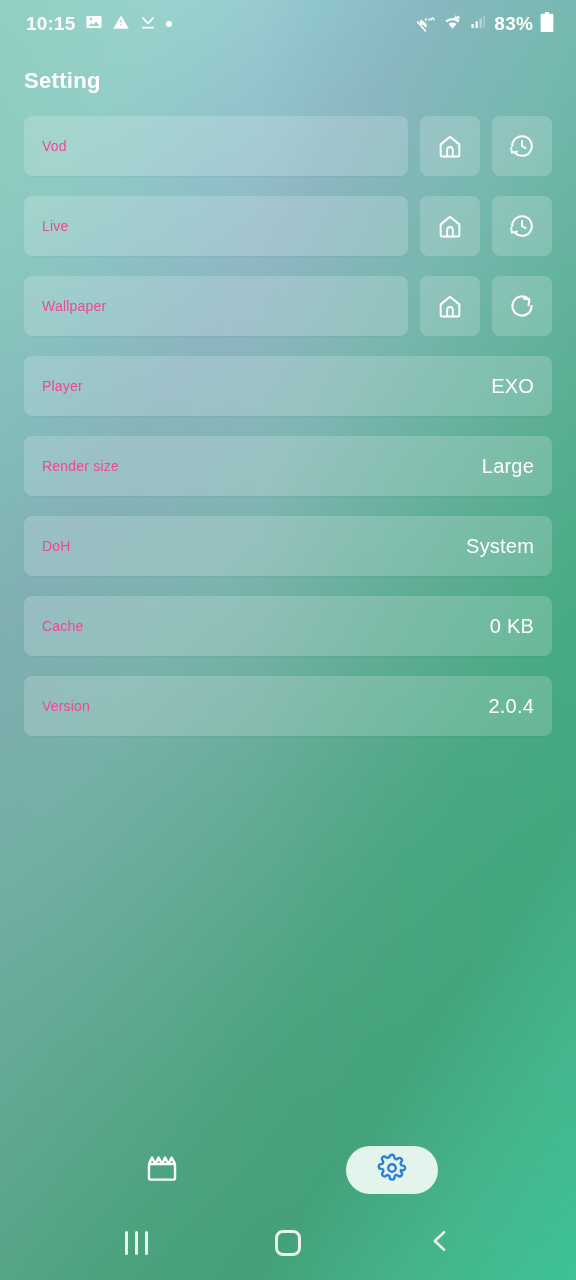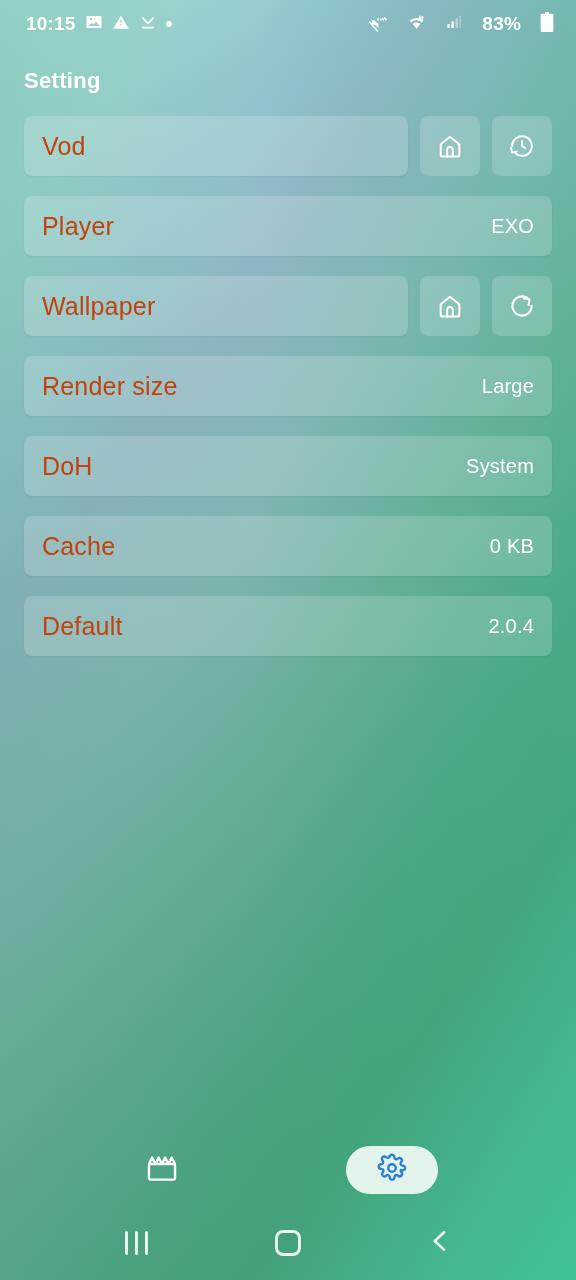--- a/index.html
+++ b/index.html
@@ -30,21 +30,21 @@
     pointer-events:none;
   }
   .screen { position:relative; width:576px; height:1280px; z-index:2; }
 
   
   .statusbar{
     height:48px; display:flex; align-items:center;
     padding:0 22px 0 26px; color:#ffffff;
   }
   .sb-left{ display:flex; align-items:center; gap:9px; }
-  .sb-right{ margin-left:auto; display:flex; align-items:center; gap:19px; }
+  .sb-right{ margin-left:auto; display:flex; align-items:center; gap:7px; }
   .sb-time{ font-size:19px; font-weight:700; letter-spacing:0.2px; }
   .sb-pct{ font-size:19px; font-weight:700; letter-spacing:0.2px; }
   .sb-ico{ display:block; }
   .sb-dot{ width:6px; height:6px; border-radius:50%; background:#fff; display:block; }
 
   
   .page-title{
     color:#ffffff; font-size:22px; font-weight:700;
     padding:20px 0 0 24px; letter-spacing:0.3px;
   }
@@ -52,21 +52,21 @@
   
   .list{ padding:22px 24px 0 24px; display:flex; flex-direction:column; gap:20px; }
   .row{ display:flex; align-items:stretch; gap:12px; height:60px; }
   .cell{
     flex:1 1 auto; border-radius:8px;
     background:rgba(255,255,255,0.18);
     display:flex; align-items:center; justify-content:space-between;
     padding:0 18px;
     box-shadow:0 1px 2px rgba(0,0,0,0.05);
   }
-  .cell .label{ color:#c2410c; font-size:25px; letter-spacing:0.2px; }
+  .cell .label{ color:#ec4899; font-size:14px; letter-spacing:0.2px; }
   .cell .value{ color:#ffffff; font-size:20px; letter-spacing:0.2px; }
   .iconbtn{
     width:60px; height:60px; flex:0 0 60px;
     border-radius:8px; background:rgba(255,255,255,0.18);
     display:flex; align-items:center; justify-content:center;
   }
   .iconbtn svg{ display:block; }
 
   
   .bottomnav{
@@ -186,25 +186,41 @@
         <span>
           <svg width="28" height="28" viewBox="0 0 24 24" fill="none" stroke="#fff" stroke-width="1.7" stroke-linecap="round" stroke-linejoin="round">
             <path d="M3.6 12a8.4 8.4 0 1 1 2.5 6"></path>
             <polyline points="2.6,13.4 3.4,17.6 7.6,16.8"></polyline>
             <path d="M12 7.6V12l3 1.8"></path>
           </svg>
         </span>
       </div>
     </div>
 
-
-    <div class="row">
-      <div class="cell">
-        <span class="label">Player</span>
-        <span class="value">EXO</span>
+    <div class="row">
+      <div class="cell">
+        <span class="label">Live</span>
+        <span class="value"></span>
+      </div>
+      <div class="iconbtn">
+        <span>
+          <svg width="28" height="28" viewBox="0 0 24 24" fill="none" stroke="#fff" stroke-width="1.7" stroke-linecap="round" stroke-linejoin="round">
+            <path d="M4 10.6 12 4l8 6.6V20a.9.9 0 0 1-.9.9H4.9A.9.9 0 0 1 4 20v-9.4z"></path>
+            <path d="M9.6 20.9v-5.6a2.4 2.4 0 0 1 4.8 0v5.6"></path>
+          </svg>
+        </span>
+      </div>
+      <div class="iconbtn">
+        <span>
+          <svg width="28" height="28" viewBox="0 0 24 24" fill="none" stroke="#fff" stroke-width="1.7" stroke-linecap="round" stroke-linejoin="round">
+            <path d="M3.6 12a8.4 8.4 0 1 1 2.5 6"></path>
+            <polyline points="2.6,13.4 3.4,17.6 7.6,16.8"></polyline>
+            <path d="M12 7.6V12l3 1.8"></path>
+          </svg>
+        </span>
       </div>
     </div>
 
     <div class="row">
       <div class="cell">
         <span class="label">Wallpaper</span>
         <span class="value"></span>
       </div>
       <div class="iconbtn">
         <span>
@@ -217,20 +233,27 @@
       <div class="iconbtn">
         <span>
           <svg width="28" height="28" viewBox="0 0 24 24" fill="none" stroke="#fff" stroke-width="1.8" stroke-linecap="round" stroke-linejoin="round">
             <path d="M20.2 12a8.2 8.2 0 1 1-2.4-5.8"></path>
             <polyline points="13.6,5.6 18.4,6.4 17.6,11.2"></polyline>
           </svg>
         </span>
       </div>
     </div>
 
+    <div class="row">
+      <div class="cell">
+        <span class="label">Player</span>
+        <span class="value">EXO</span>
+      </div>
+    </div>
+
 
 
 
     <div class="row">
       <div class="cell">
         <span class="label">Render size</span>
         <span class="value">Large</span>
       </div>
     </div>
 
@@ -243,21 +266,21 @@
 
     <div class="row">
       <div class="cell">
         <span class="label">Cache</span>
         <span class="value">0 KB</span>
       </div>
     </div>
 
     <div class="row">
       <div class="cell">
-        <span class="label">Default</span>
+        <span class="label">Version</span>
         <span class="value">2.0.4</span>
       </div>
     </div>
 
   </div>
 
   <div class="bottomnav">
     <div class="navitem">
       <span>
         <svg width="34" height="34" viewBox="0 0 24 24" fill="none" stroke="#fff" stroke-width="1.7" stroke-linejoin="round">

